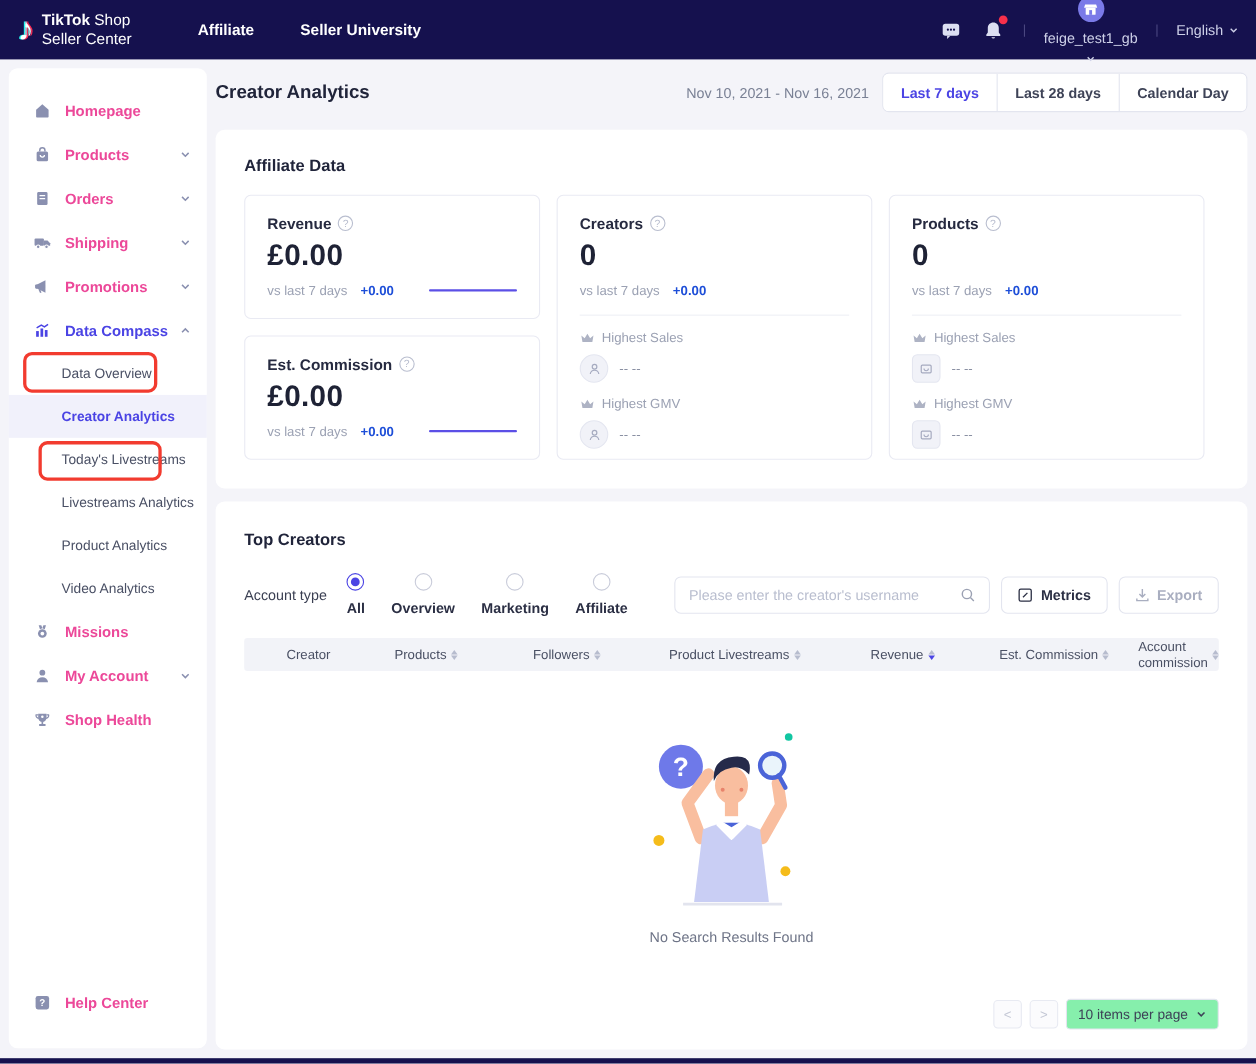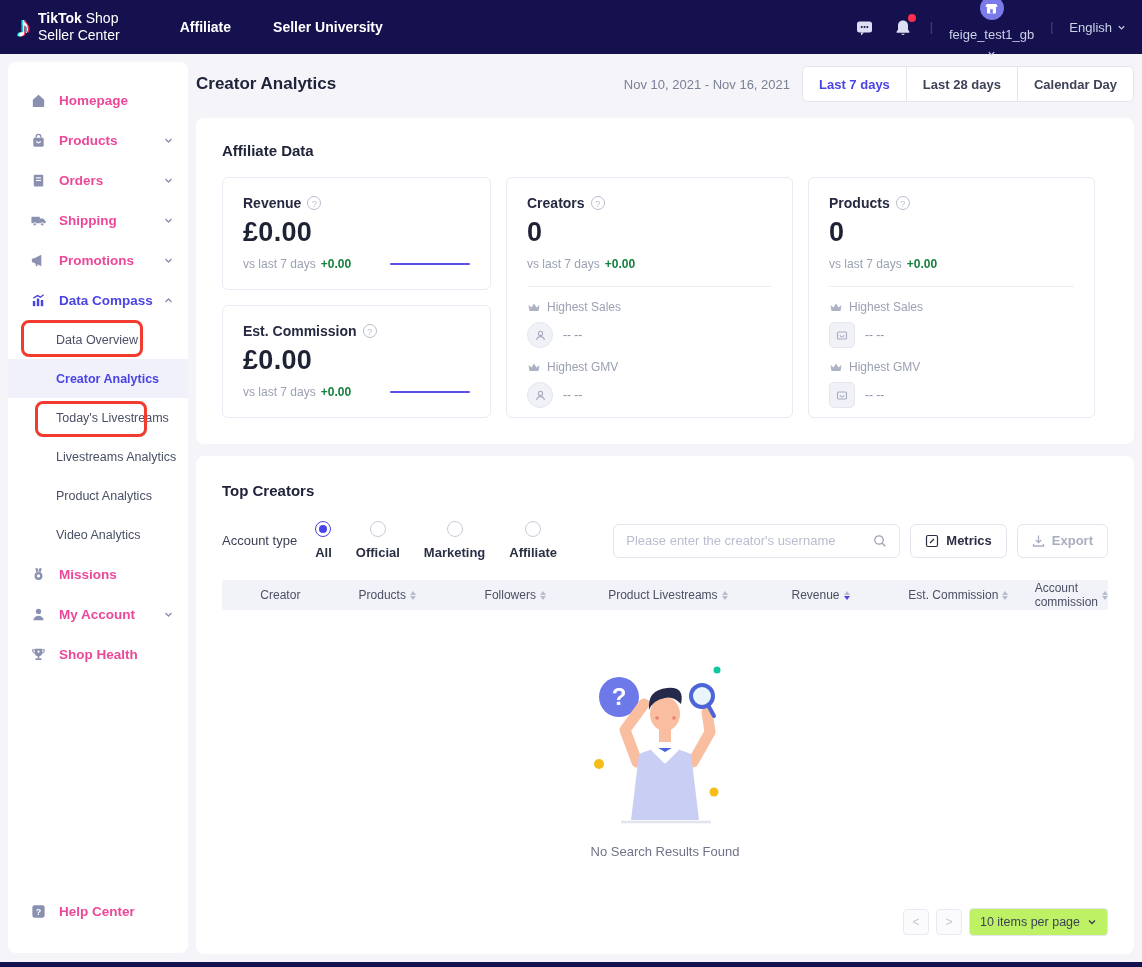--- a/index.html
+++ b/index.html
@@ -86,21 +86,21 @@
   .metric-card.small { height:113px; }
   .metric-card.tall { height:241px; }
   .metric-label-row { display:flex; align-items:center; gap:6px; }
   .metric-label { font-size:14px; font-weight:700; color:#262A40; }
   .help-circ {
     width:14px; height:14px; border-radius:50%; border:1px solid #B9BECF;
     color:#B9BECF; font-size:9.5px; display:flex; align-items:center; justify-content:center; cursor:pointer;
   }
   .metric-value { font-size:27px; font-weight:700; color:#1E2235; margin-top:6px; letter-spacing:.3px; }
   .vs-row { display:flex; align-items:center; margin-top:9px; font-size:12px; color:#9BA1B3; }
-  .vs-val { font-weight:700; color:#15803d; margin-left:5px; }
+  .vs-val { font-weight:700; color:#1d4ed8; margin-left:12px; }
   .sparkline { margin-left:auto; width:80px; height:2px; background:#5B4FE6; border-radius:1px; }
   .metric-hr { border:none; border-top:1px solid #EEEFF5; margin:15px 0 13px; }
   .highest-row { display:flex; align-items:center; gap:6px; font-size:12px; color:#9BA1B3; margin-top:4px; }
   .holder-row { display:flex; align-items:center; gap:10px; margin:8px 0 12px; }
   .ph-circle {
     width:26px; height:26px; border-radius:50%; background:#F1F2F8; border:1px solid #E4E6F0;
     display:flex; align-items:center; justify-content:center;
   }
   .ph-square {
     width:26px; height:26px; border-radius:5px; background:#F1F2F8; border:1px solid #E4E6F0;
@@ -154,21 +154,21 @@
 
   .empty-wrap { display:flex; flex-direction:column; align-items:center; margin-top:42px; }
   .empty-text { margin-top:14px; font-size:13px; color:#6E7487; }
 
   .pagination { position:absolute; right:26px; bottom:18px; display:flex; align-items:center; gap:7px; }
   .page-btn {
     width:26px; height:26px; border:1px solid #E8EAF2; border-radius:4px; background:#FBFBFD;
     color:#C2C6D4; font-size:12px; display:flex; align-items:center; justify-content:center; cursor:pointer;
   }
   .per-page {
-    height:28px; border:1px solid #E3E5EF; border-radius:4px; background:#bef264;
+    height:28px; border:1px solid #E3E5EF; border-radius:4px; background:#86efac;
     display:flex; align-items:center; gap:7px; padding:0 10px; font-size:12.5px; color:#3D4257; cursor:pointer;
   }
 
   
   .annot { position:absolute; border:3px solid #F23B2F; border-radius:8px; pointer-events:none; z-index:10; }
   .annot-compass { left:21px; top:320px; width:122px; height:37px; }
   .annot-creator { left:35px; top:401px; width:112px; height:36px; }
 
   .bottom-strip { position:absolute; left:0; bottom:0; width:1142px; height:5px; background:#15114E; }
 </style>
@@ -484,21 +484,21 @@
     <div class="section-title">Top Creators</div>
 
     <div class="filter-row">
       <span class="filter-label">Account type</span>
       <span class="radio-opt selected">
         <span class="radio-circ"></span>
         <span class="radio-label">All</span>
       </span>
       <span class="radio-opt">
         <span class="radio-circ"></span>
-        <span class="radio-label">Official</span>
+        <span class="radio-label">Overview</span>
       </span>
       <span class="radio-opt">
         <span class="radio-circ"></span>
         <span class="radio-label">Marketing</span>
       </span>
       <span class="radio-opt">
         <span class="radio-circ"></span>
         <span class="radio-label">Affiliate</span>
       </span>
       <div class="filter-right">

